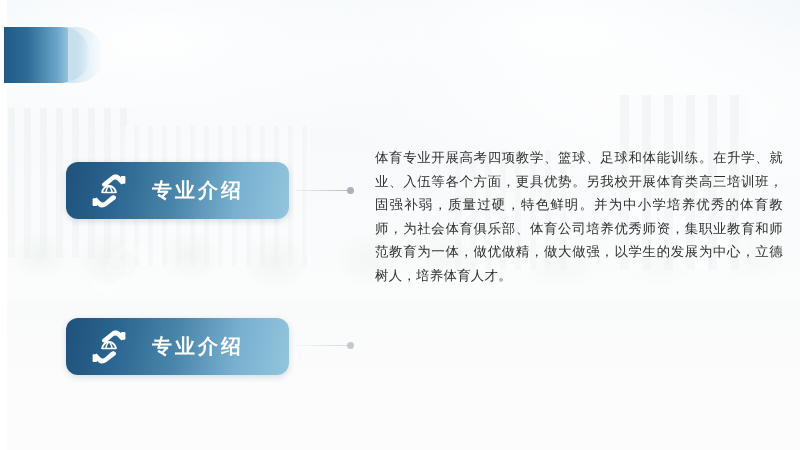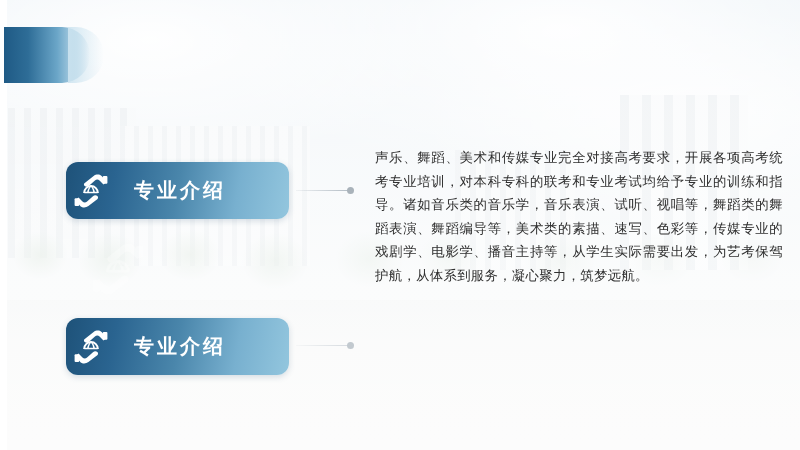--- a/index.html
+++ b/index.html
@@ -154,21 +154,21 @@
     position: absolute;
     left: 66px;
     width: 223px;
     height: 57px;
     border-radius: 12px;
     background: linear-gradient(100deg, #1e5279 0%, #2a6490 22%, #4a86ab 50%, #78b0cf 76%, #93c6de 100%);
     box-shadow: 0 2px 6px rgba(40,80,110,0.18);
     display: flex;
     align-items: center;
     box-sizing: border-box;
-    padding-left: 4px;
+    padding-left: 22px;
   }
   .pill-1 { top: 162px; }
   .pill-2 { top: 318px; }
   .pill-icon {
     width: 42px; height: 40px;
     flex: 0 0 auto;
   }
   .pill-label {
     margin-left: 22px;
     font-family: "Liberation Sans", "DejaVu Sans", sans-serif;
@@ -283,16 +283,16 @@
     </span>
     <span class="pill-label">专业介绍</span>
   </div>
 
   <div class="connector connector-1"></div>
   <div class="connector-dot connector-dot-1"></div>
   <div class="connector connector-2"></div>
   <div class="connector-dot connector-dot-2"></div>
 
   <div class="text-col">
-    <p class="para">声乐、舞蹈、美术和传媒专业完全对接高考要求，开展各项高考统考专业培训，对本科专科的联考和专业考试均给予专业的训练和指导。诸如音乐类的音乐学，音乐表演、试听、视唱等，舞蹈类的舞蹈表演、舞蹈编导等，美术类的素描、速写、色彩等，传媒专业的戏剧学、电影学、播音主持等，从学生实际需要出发，为艺考保驾护航，从体系到服务，凝心聚力，筑梦远航。</p>
+    <p class="para">体育专业开展高考四项教学、篮球、足球和体能训练。在升学、就业、入伍等各个方面，更具优势。另我校开展体育类高三培训班，固强补弱，质量过硬，特色鲜明。并为中小学培养优秀的体育教师，为社会体育俱乐部、体育公司培养优秀师资，集职业教育和师范教育为一体，做优做精，做大做强，以学生的发展为中心，立德树人，培养体育人才。</p>
   </div>
 
 </div>
 
 </body></html>

